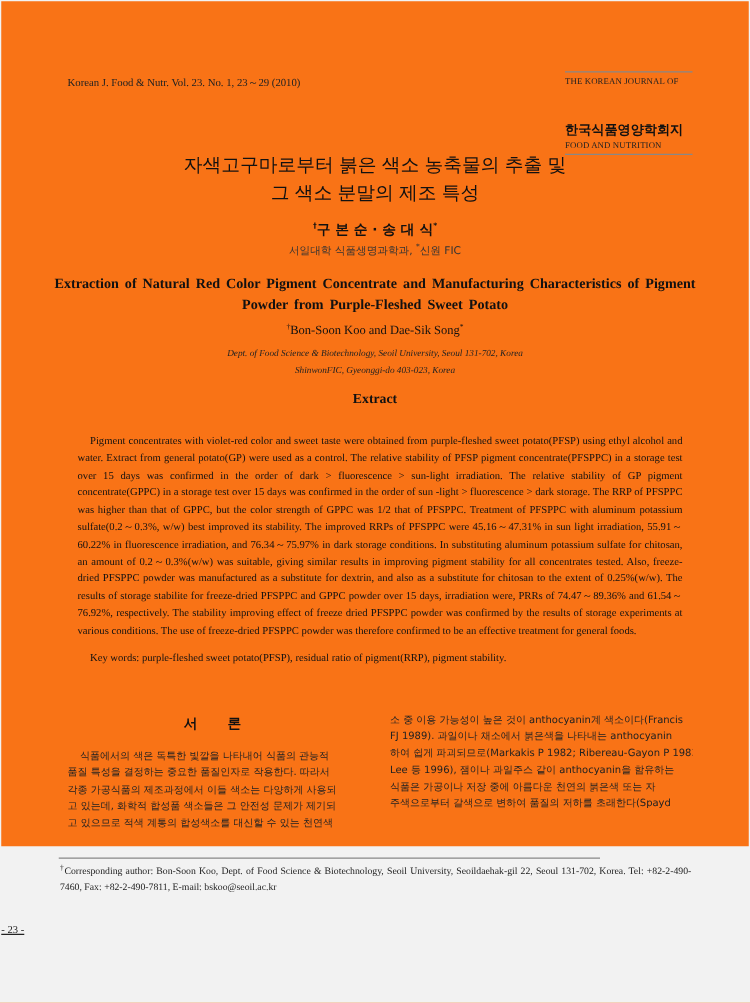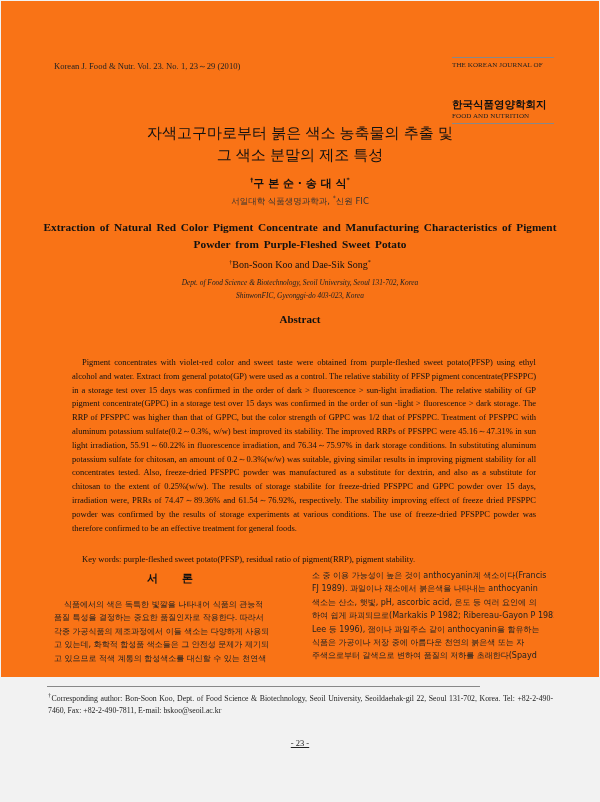--- a/index.html
+++ b/index.html
@@ -28,33 +28,33 @@
     position: absolute; left: 40px; right: 40px; top: 218px; text-align: center;
     font-size: 11.3px; font-weight: bold; line-height: 17px; word-spacing: 2px;
   }
   .authors-en { position: absolute; left: 0; right: 0; top: 258px; text-align: center; font-size: 10px; }
   .affil-en { position: absolute; left: 0; right: 0; top: 275px; text-align: center; font-size: 7.4px; font-style: italic; line-height: 13px; color: #222; }
   .abstract-head { position: absolute; left: 0; right: 0; top: 312px; text-align: center; font-size: 11px; font-weight: bold; }
   .abstract-body {
     position: absolute; left: 53px; width: 500px; top: 337px;
     font-size: 8.5px; line-height: 13.8px; text-align: justify; color: #111;
   }
-  .abstract-body p { margin: 18px; text-indent: 10px; }
+  .abstract-body p { margin: 8px; text-indent: 10px; }
   .keywords { margin: 0; text-indent: 10px; }
   .section-head { position: absolute; left: 53px; width: 242px; top: 570px; text-align: center; font-family: "DejaVu Sans", sans-serif; font-size: 11px; font-weight: bold; letter-spacing: 10px; }
   .col {
     position: absolute; top: 597px; width: 242px;
     font-family: "DejaVu Sans", sans-serif; font-size: 8px; line-height: 13.4px; text-align: justify; color: #222;
   }
   .col-left { left: 53px; text-indent: 10px; top: 597px; }
   .col-right { left: 311px; top: 568px; }
   .col .ln { display: block; white-space: nowrap; overflow: hidden; }
   .footnote-rule { position: absolute; left: 46px; width: 433px; top: 685px; height: 0; border-top: 1.5px solid #888; }
   .footnote { position: absolute; left: 47px; width: 505px; top: 688px; font-size: 7.8px; line-height: 12.5px; text-align: justify; color: #222; }
-  .page-number { position: absolute; left: 0; right: 0; top: 737px; text-align: center; font-size: 8.5px; color: #222; text-decoration: underline; }
+  .page-number { position: absolute; left: 0; right: 0; top: 737px; font-size: 8.5px; color: #222; text-decoration: underline; }
 </style>
 </head>
 <body>
 
 <div class="page">
 
   <div class="citation">Korean J. Food &amp; Nutr. Vol. 23. No. 1, 23～29 (2010)</div>
 
   <div class="journal-box">
     <div class="jb-en">THE KOREAN JOURNAL OF</div>
@@ -79,41 +79,40 @@
 
   <div class="authors-en">
     <sup>†</sup><span>Bon-Soon Koo and Dae-Sik Song</span><sup>*</sup>
   </div>
 
   <div class="affil-en">
     <div>Dept. of Food Science &amp; Biotechnology, Seoil University, Seoul 131-702, Korea</div>
     <div>ShinwonFIC, Gyeonggi-do 403-023, Korea</div>
   </div>
 
-  <div class="abstract-head">Abstract</div>
+  <div class="abstract-head">Extract</div>
 
   <div class="abstract-body">
     <p>Pigment concentrates with violet-red color and sweet taste were obtained from purple-fleshed sweet potato(PFSP) using ethyl alcohol and water. Extract from general potato(GP) were used as a control. The relative stability of PFSP pigment concentrate(PFSPPC) in a storage test over 15 days was confirmed in the order of dark &gt; fluorescence &gt; sun-light irradiation. The relative stability of GP pigment concentrate(GPPC) in a storage test over 15 days was confirmed in the order of sun -light &gt; fluorescence &gt; dark storage. The RRP of PFSPPC was higher than that of GPPC, but the color strength of GPPC was 1/2 that of PFSPPC. Treatment of PFSPPC with aluminum potassium sulfate(0.2～0.3%, w/w) best improved its stability. The improved RRPs of PFSPPC were 45.16～47.31% in sun light irradiation, 55.91～60.22% in fluorescence irradiation, and 76.34～75.97% in dark storage conditions. In substituting aluminum potassium sulfate for chitosan, an amount of 0.2～0.3%(w/w) was suitable, giving similar results in improving pigment stability for all concentrates tested. Also, freeze-dried PFSPPC powder was manufactured as a substitute for dextrin, and also as a substitute for chitosan to the extent of 0.25%(w/w). The results of storage stabilite for freeze-dried PFSPPC and GPPC powder over 15 days, irradiation were, PRRs of 74.47～89.36% and 61.54～76.92%, respectively. The stability improving effect of freeze dried PFSPPC powder was confirmed by the results of storage experiments at various conditions. The use of freeze-dried PFSPPC powder was therefore confirmed to be an effective treatment for general foods.</p>
     <p class="keywords">Key words: purple-fleshed sweet potato(PFSP), residual ratio of pigment(RRP), pigment stability.</p>
   </div>
 
   <div class="section-head">서 론</div>
 
   <div class="col col-left">
     <span class="ln">식품에서의 색은 독특한 빛깔을 나타내어 식품의 관능적</span>
     <span class="ln" style="text-indent:0">품질 특성을 결정하는 중요한 품질인자로 작용한다. 따라서</span>
     <span class="ln" style="text-indent:0">각종 가공식품의 제조과정에서 이들 색소는 다양하게 사용되</span>
     <span class="ln" style="text-indent:0">고 있는데, 화학적 합성품 색소들은 그 안전성 문제가 제기되</span>
     <span class="ln" style="text-indent:0">고 있으므로 적색 계통의 합성색소를 대신할 수 있는 천연색</span>
   </div>
 
   <div class="col col-right">
     <span class="ln">소 중 이용 가능성이 높은 것이 anthocyanin계 색소이다(Francis</span>
     <span class="ln">FJ 1989). 과일이나 채소에서 붉은색을 나타내는 anthocyanin</span>
-    <span class="ln">색소는 산소, 햇빛, pH, ascorbic acid, 온도 등 여러 요인에 의</span>
     <span class="ln">하여 쉽게 파괴되므로(Markakis P 1982; Ribereau-Gayon P 1982;</span>
     <span class="ln">Lee 등 1996), 잼이나 과일주스 같이 anthocyanin을 함유하는</span>
     <span class="ln">식품은 가공이나 저장 중에 아름다운 천연의 붉은색 또는 자</span>
     <span class="ln">주색으로부터 갈색으로 변하여 품질의 저하를 초래한다(Spayd</span>
   </div>
 
   <div class="footnote-rule"></div>
 
   <div class="footnote">
     <sup>†</sup><span>Corresponding author: Bon-Soon Koo, Dept. of Food Science &amp; Biotechnology, Seoil University, Seoildaehak-gil 22, Seoul 131-702, Korea. Tel: +82-2-490-7460, Fax: +82-2-490-7811, E-mail: bskoo@seoil.ac.kr</span>

